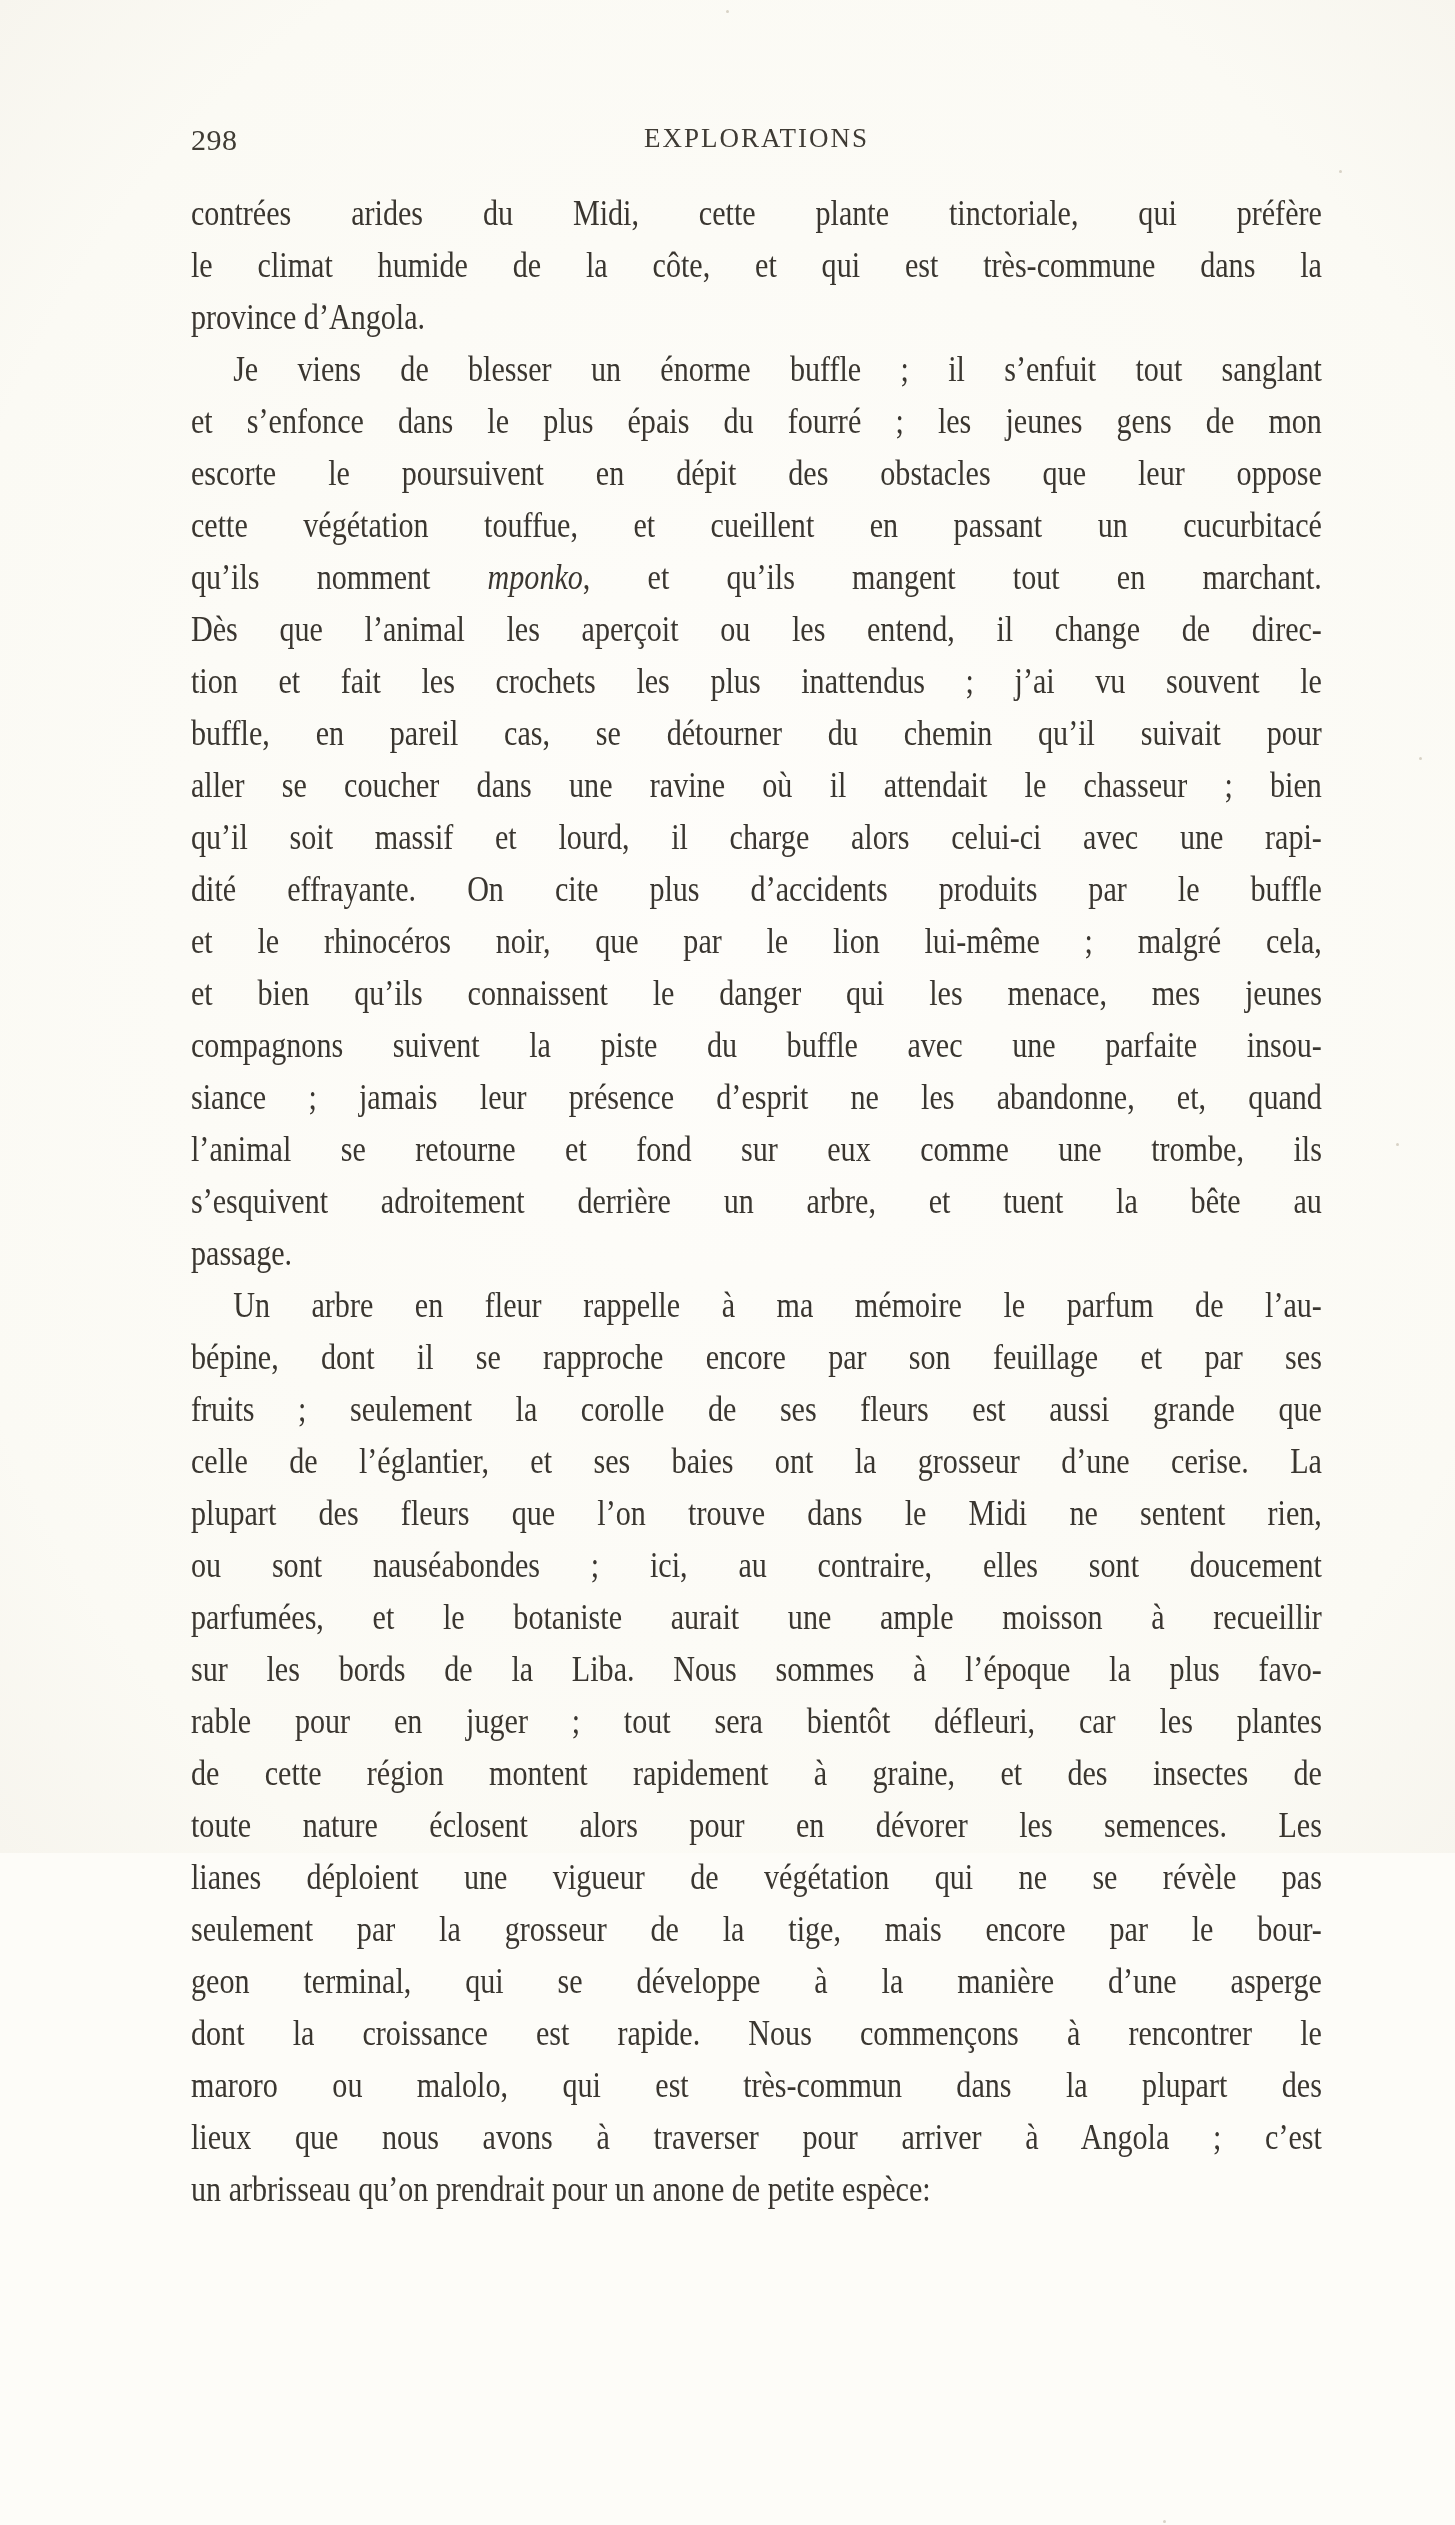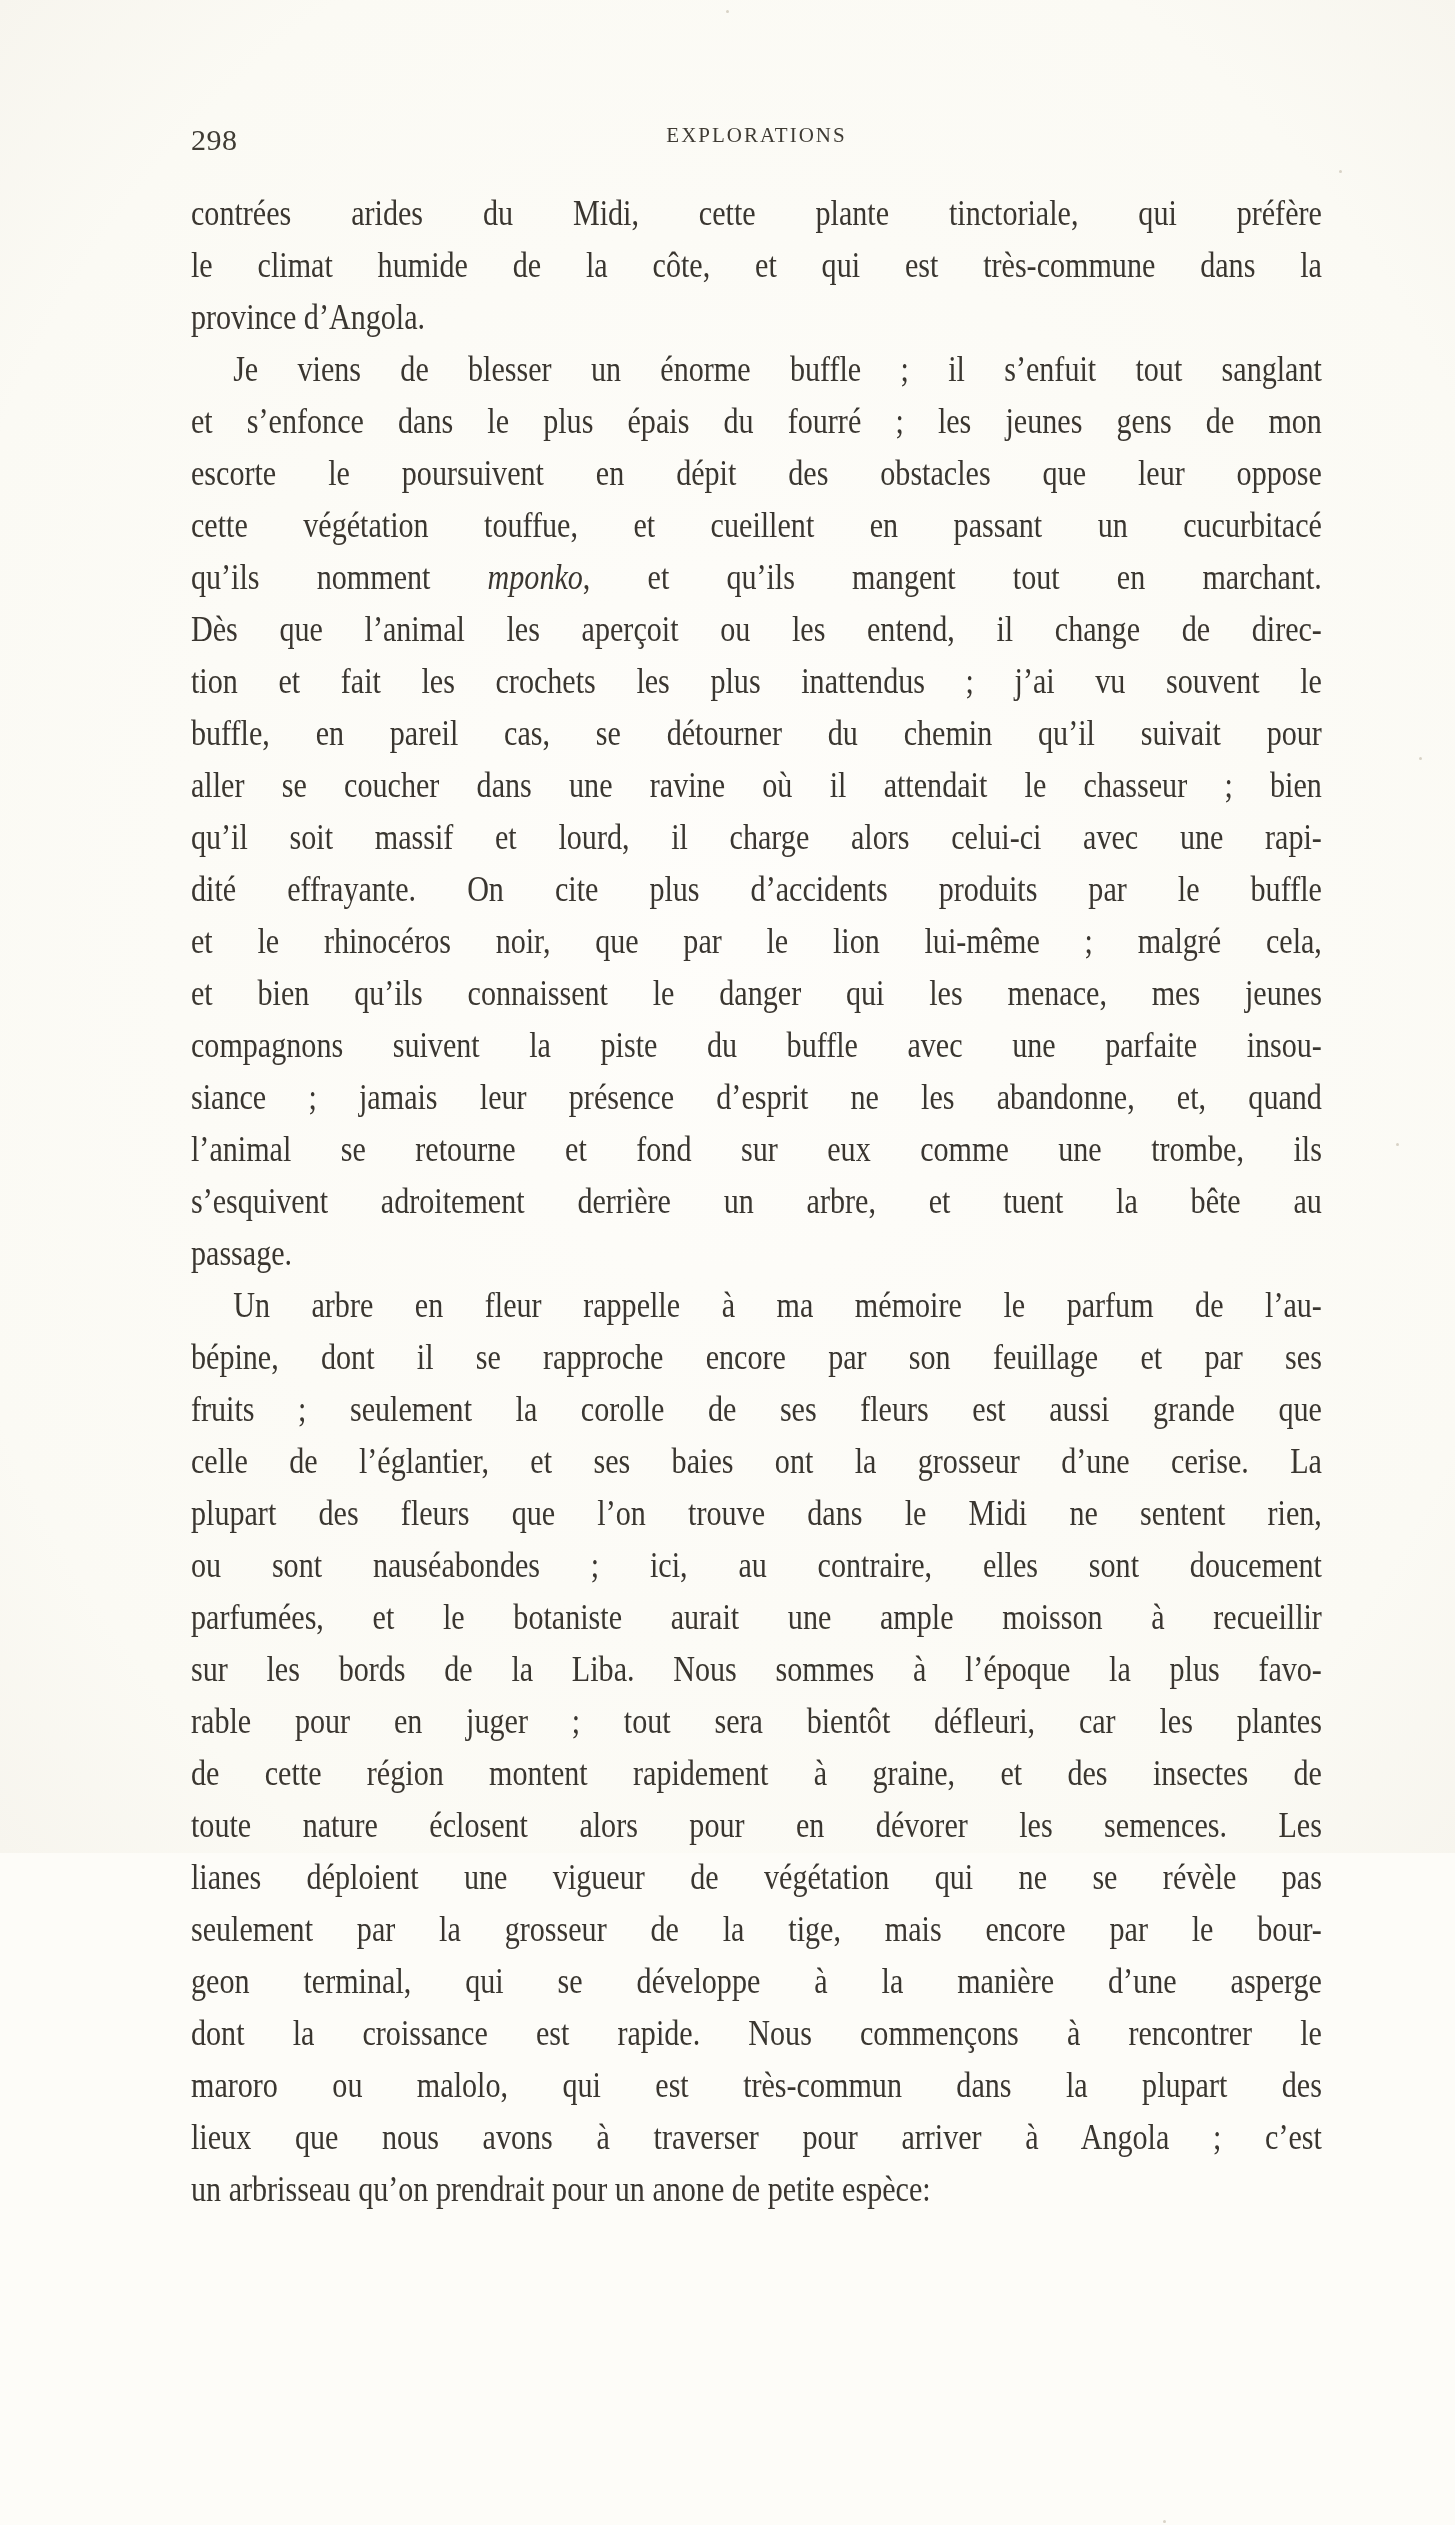--- a/index.html
+++ b/index.html
@@ -18,21 +18,21 @@
   }
   .running-head {
     position: absolute; top: 123px; left: 191px; width: 1131px; height: 40px;
   }
   .page-number {
     position: absolute; left: 0; top: 0;
     font-size: 30px; letter-spacing: 0.5px; color: #3f3b34;
   }
   .header-title {
     position: absolute; left: 0; right: 0; top: 0; text-align: center;
-    font-size: 21px; letter-spacing: 2px; color: #3f3b34;
+    font-size: 27px; letter-spacing: 2px; color: #3f3b34;
   }
   .body-text {
     position: absolute; left: 191px; top: 188px; width: 1131px;
     font-size: 35px; line-height: 52px;
     transform: scaleX(0.86); transform-origin: left top;
   }
   .line {
     display: block; white-space: nowrap;
     width: 1315px; 
     text-align: justify; text-align-last: justify;

